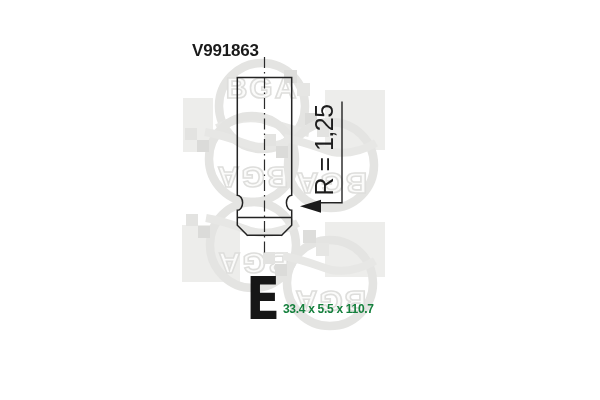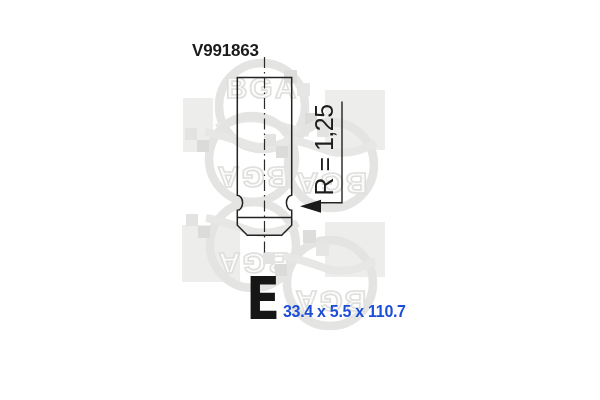--- a/index.html
+++ b/index.html
@@ -22,22 +22,22 @@
     transform:rotate(-90deg);transform-origin:center center;
   }
   .type-letter{
     position:absolute;left:246px;top:270px;
     font-family:"DejaVu Sans",sans-serif;
     font-size:58px;font-weight:700;line-height:1;color:#161616;
     transform:scaleX(0.86);transform-origin:left center;
   }
   .dimensions-text{
     position:absolute;left:283px;top:303px;
-    font-size:16px;font-weight:700;letter-spacing:-0.3px;
-    line-height:1.1;color:#1d4ed8;white-space:nowrap;
+    font-size:12px;font-weight:700;letter-spacing:-0.3px;
+    line-height:1.1;color:#15803d;white-space:nowrap;
   }
 </style>
 </head>
 <body>
 
 <div class="stage">
 
   <svg width="600" height="400" viewBox="0 0 600 400" aria-hidden="true">
     <defs>
       <g id="bga-logo">

